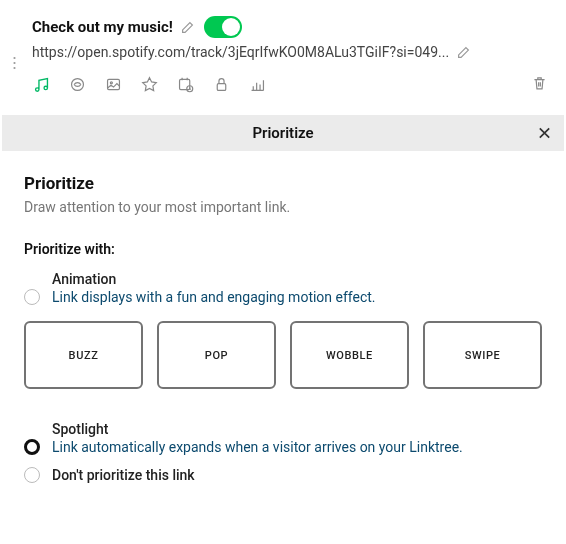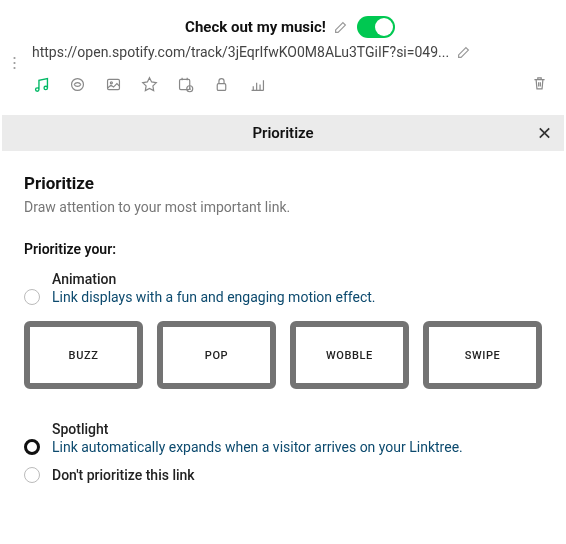--- a/index.html
+++ b/index.html
@@ -28,21 +28,21 @@
       justify-content: center;
       padding-top: 40px;
       color: #999;
       cursor: grab;
     }
     .drag-handle svg { width: 6px; height: 14px; }
     .link-body { flex: 1; min-width: 0; }
     .title-row {
       display: flex;
       align-items: center;
-      justify-content: center;
+      justify-content: flex-start;
       gap: 10px;
     }
     .title-left { display: flex; align-items: center; gap: 8px; min-width: 0; }
     .link-title { font-weight: 700; font-size: 15px; color: #111; }
     .pencil { color: #999; display: inline-flex; align-items: center; }
     .pencil svg { width: 13px; height: 13px; }
     .toggle {
       width: 38px; height: 22px;
       background: #00c851;
       border-radius: 11px;
@@ -152,21 +152,21 @@
     .option-desc { color: #0c4a6e; font-size: 14px; margin-top: 2px; }
 
     .anim-grid {
       display: flex;
       gap: 14px;
       margin: 16px 0 32px 0;
     }
     .anim-btn {
       flex: 1;
       height: 68px;
-      border: 6px solid #737373;
+      border: 2px solid #737373;
       border-radius: 6px;
       background: #fff;
       display: flex;
       align-items: center;
       justify-content: center;
       font-size: 11px;
       letter-spacing: 0.6px;
       font-weight: 500;
       color: #222;
       cursor: pointer;
@@ -262,21 +262,21 @@
   <span class="banner-close">
     <svg viewBox="0 0 16 16" stroke="currentColor" stroke-width="1.8">
         <path d="M3 3l10 10M13 3L3 13"></path>
       </svg>
   </span>
 </div>
 
 <div class="panel">
   <div class="panel-title">Prioritize</div>
   <div class="panel-sub">Draw attention to your most important link.</div>
-  <div class="section-label">Prioritize your:</div>
+  <div class="section-label">Prioritize with:</div>
 
   <div class="option">
     <span class="radio"></span>
     <div class="option-body">
       <div class="option-title">Animation</div>
       <div class="option-desc">Link displays with a fun and engaging motion effect.</div>
     </div>
   </div>
 
   <div class="anim-grid">

